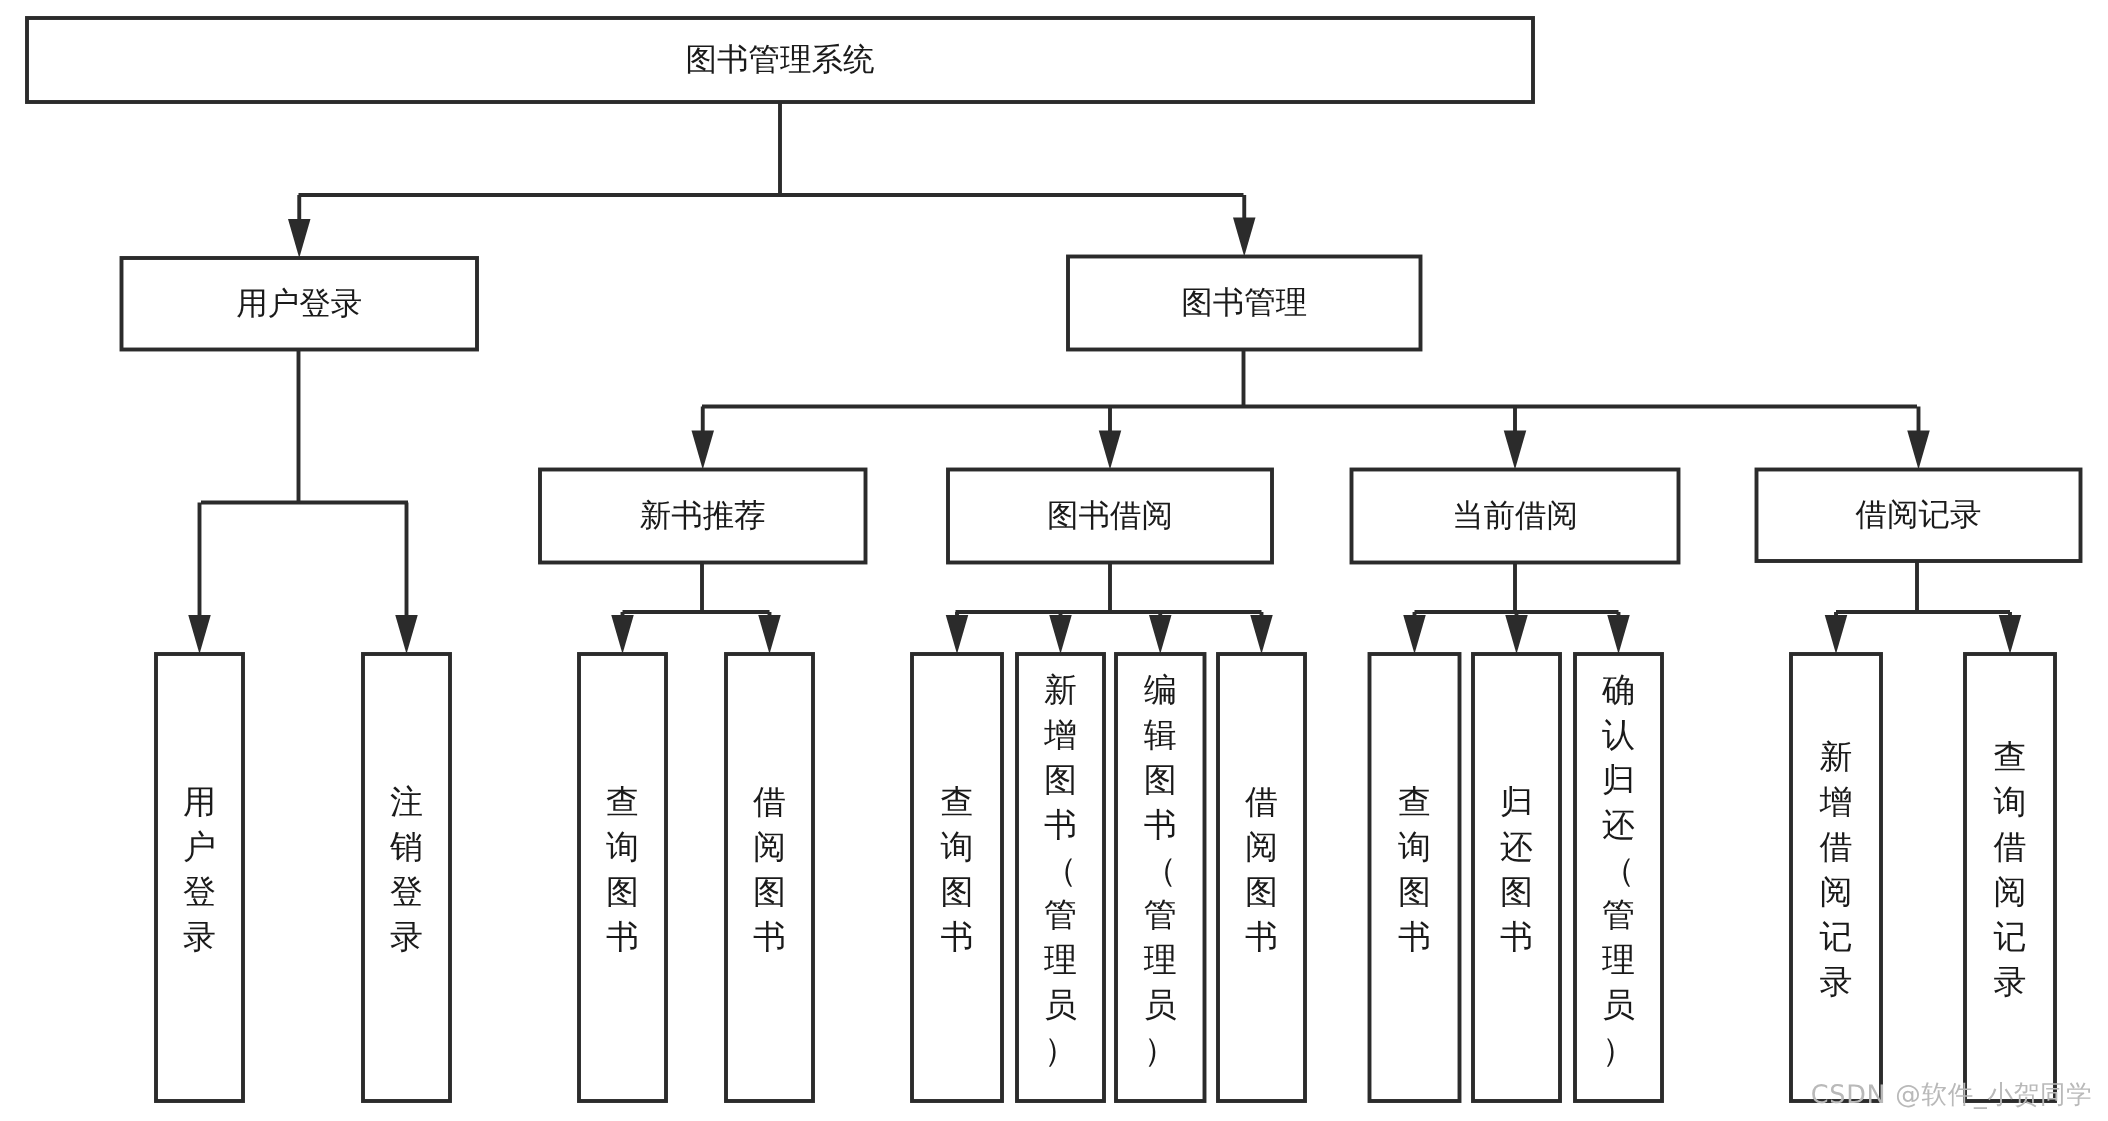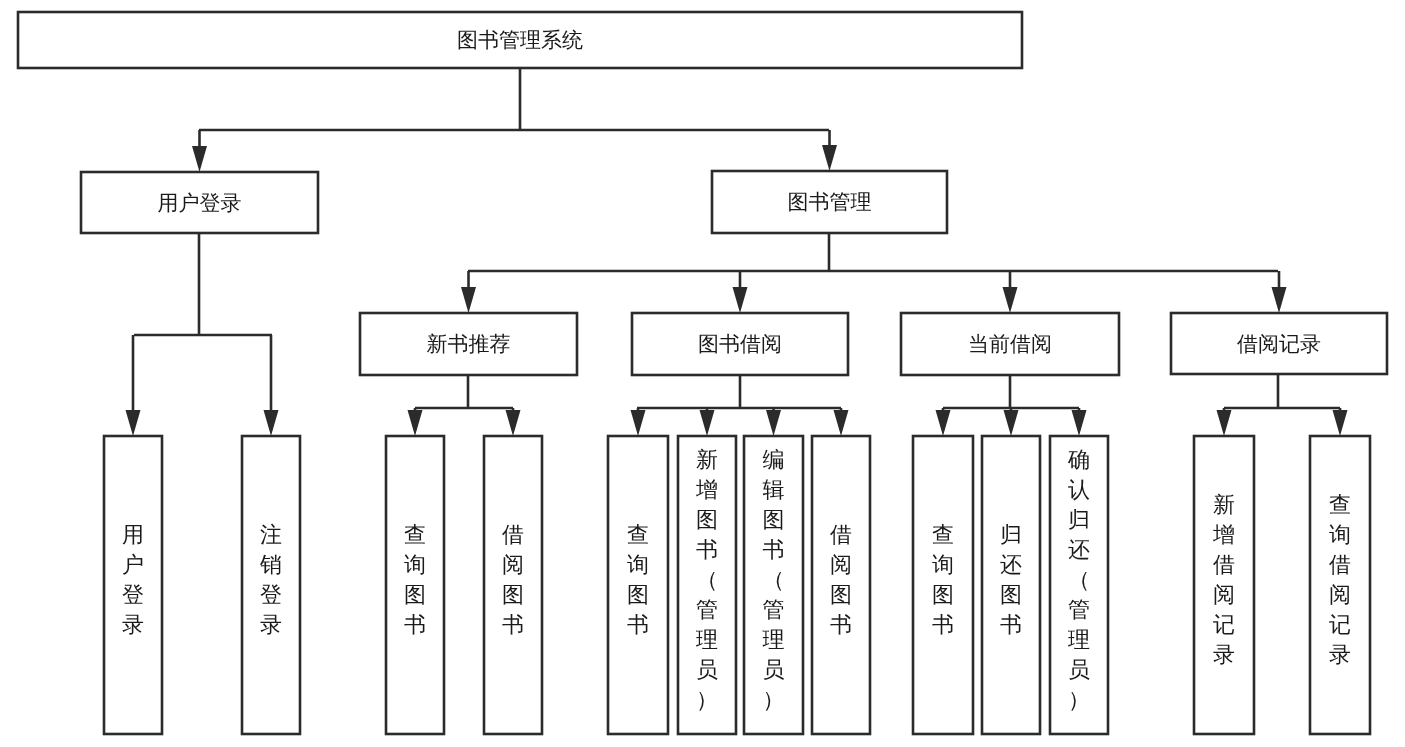--- a/index.html
+++ b/index.html
@@ -255,13 +255,14 @@
         <g>
           <rect x="1194" y="436" width="60" height="298" class="node-box"></rect>
           <text x="1224" class="node-label-v"><tspan x="1224" y="512">新</tspan><tspan x="1224" y="542">增</tspan><tspan x="1224" y="572">借</tspan><tspan x="1224" y="602">阅</tspan><tspan x="1224" y="632">记</tspan><tspan x="1224" y="662">录</tspan></text>
         </g>
         <g>
           <rect x="1310" y="436" width="60" height="298" class="node-box"></rect>
           <text x="1340" class="node-label-v"><tspan x="1340" y="512">查</tspan><tspan x="1340" y="542">询</tspan><tspan x="1340" y="572">借</tspan><tspan x="1340" y="602">阅</tspan><tspan x="1340" y="632">记</tspan><tspan x="1340" y="662">录</tspan></text>
         </g>
       </g>
   </svg>
+  <div class="watermark">CSDN @软件_小贺同学</div>
 </div>
 
 </body></html>

